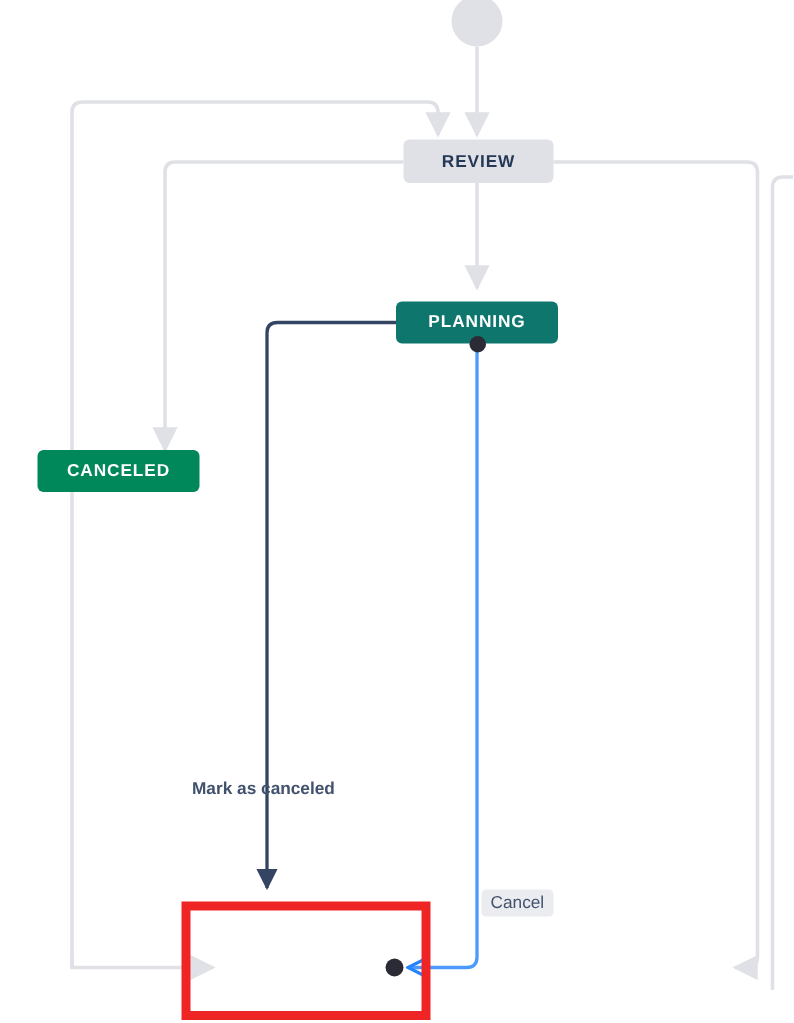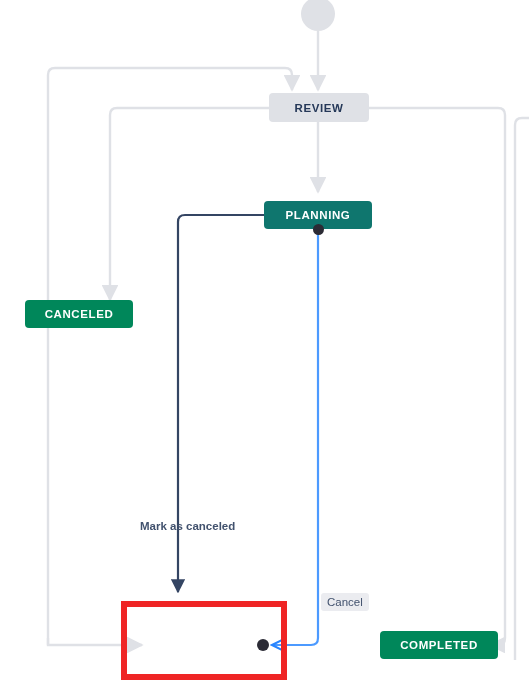--- a/index.html
+++ b/index.html
@@ -66,21 +66,20 @@
     user-select: none;
     margin-left: 25px;
   }
   .plain-label {
     position: absolute;
     color: #42526e;
     font-size: 11.5px;
     font-weight: bold;
     white-space: nowrap;
     user-select: none;
-    margin-left: 12px;
   }
   .selection-box {
     position: absolute;
     box-sizing: border-box;
     border: 6px solid #ef2525;
     background: transparent;
   }
   .dot {
     position: absolute;
     border-radius: 50%;
@@ -135,23 +134,20 @@
     <span>PLANNING</span>
   </div>
   <div class="dot" style="left:313px; top:224px; width:11px; height:11px;"></div>
 
   <div class="node node-green" style="left:25px; top:300px; width:108px; height:28px;">
     <span>CANCELED</span>
   </div>
 
   <div class="dot" style="left:257px; top:639px; width:12px; height:12px;"></div>
 
-  <div class="node node-green" style="left:380px; top:631px; width:118px; height:28px;">
-    <span>COMPLETED</span>
-  </div>
 
   <div class="edge-label" style="left:296px; top:593px;">Cancel</div>
 
   <div class="plain-label" style="left:128px; top:520px;">Mark as canceled</div>
 
   <div class="selection-box" style="left:121px; top:601px; width:166px; height:79px;"></div>
 
 </div>
 
 </body></html>

